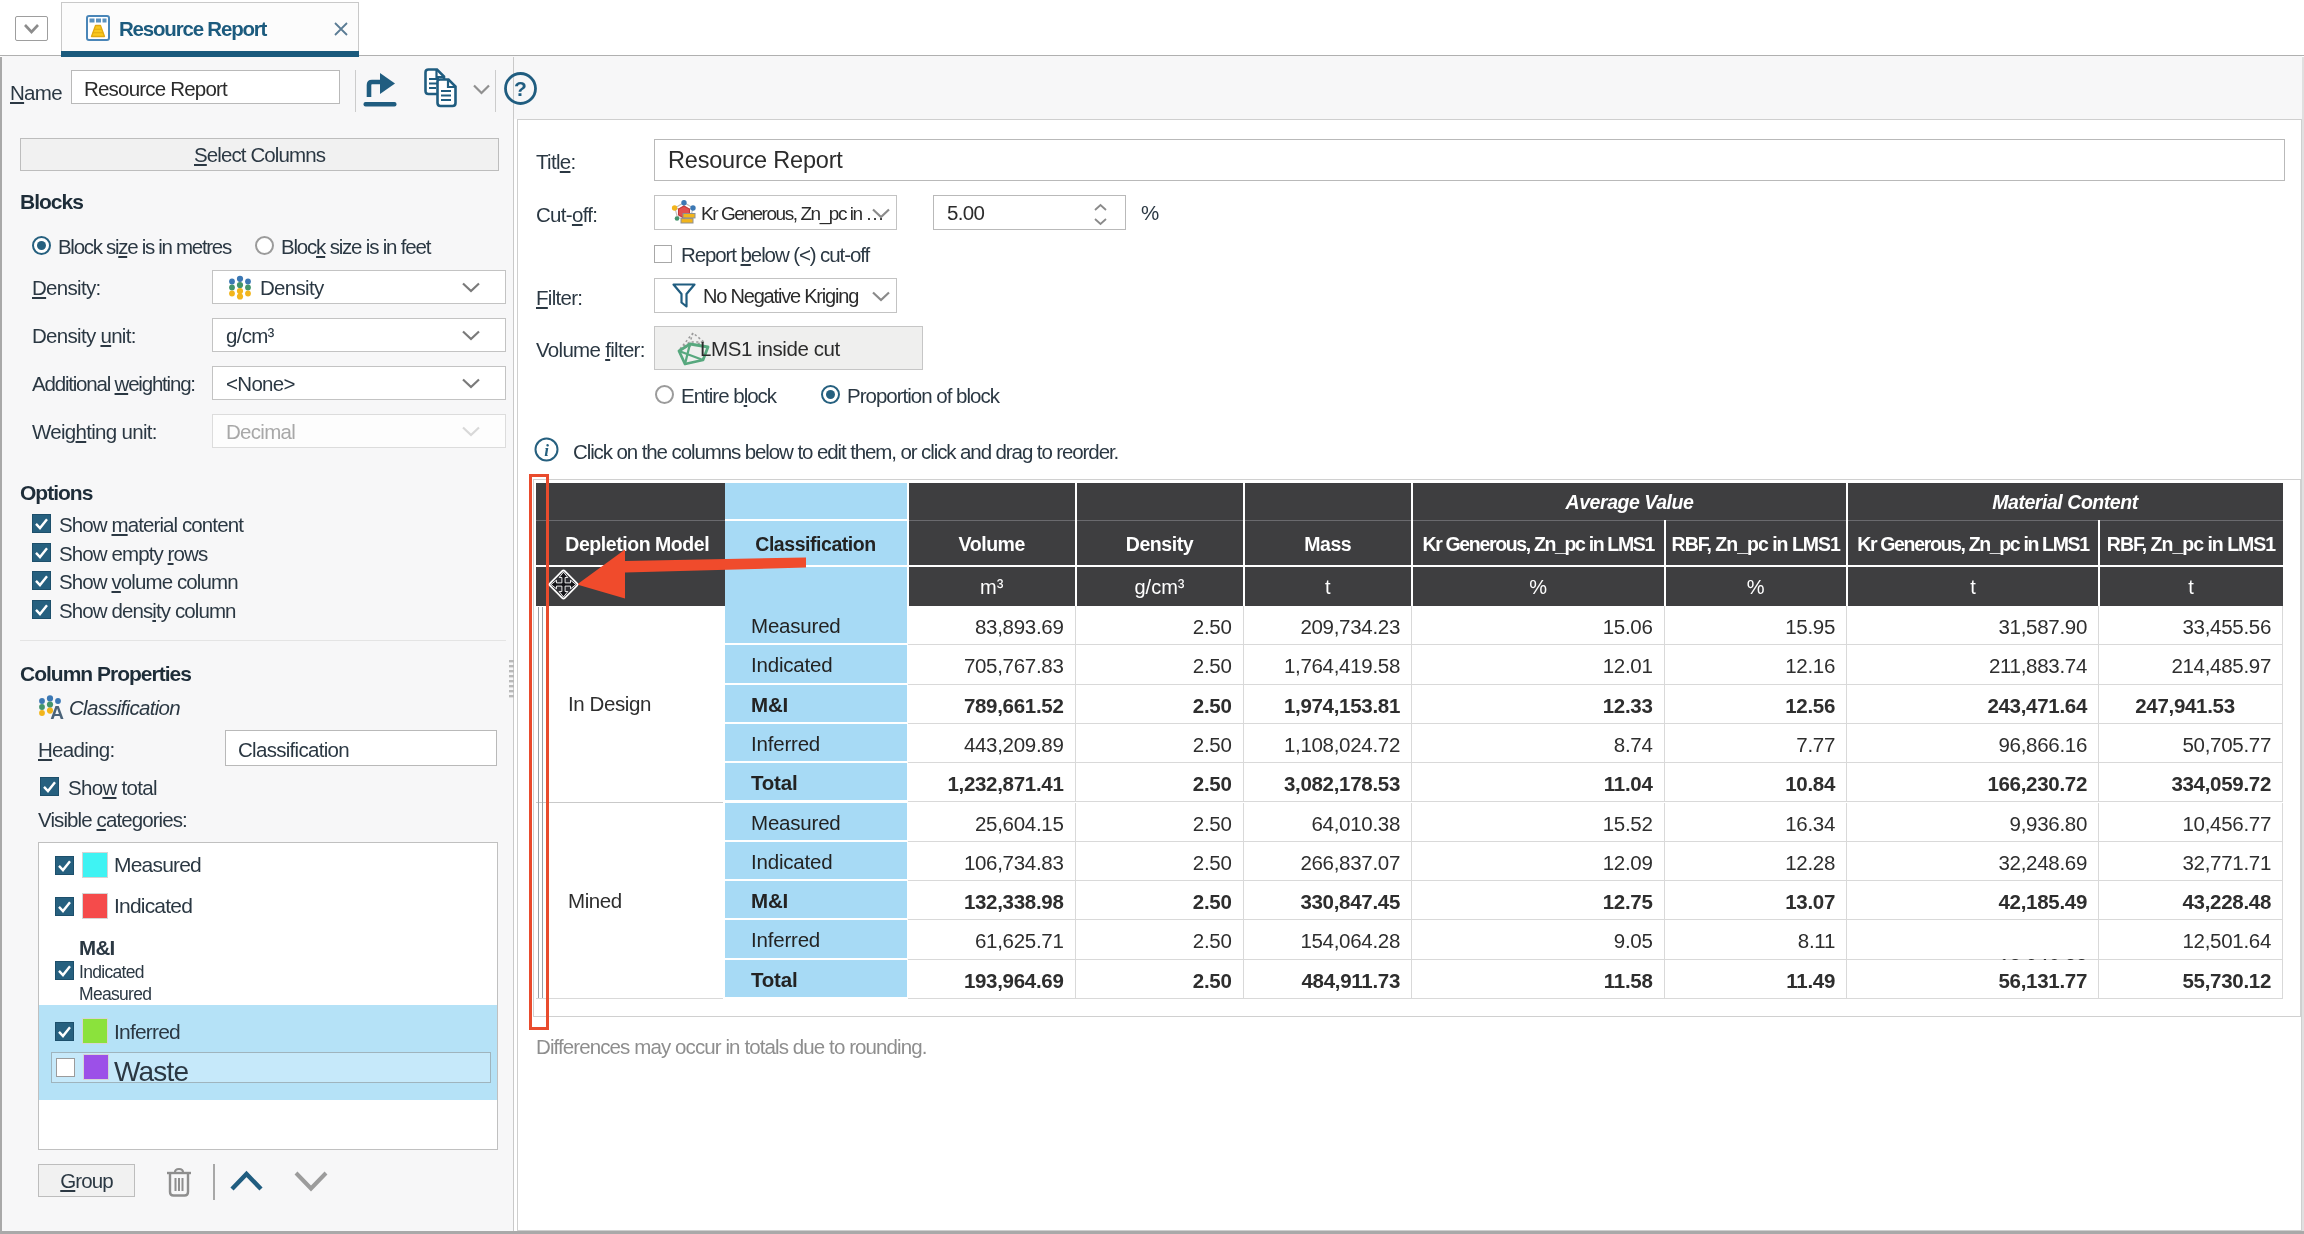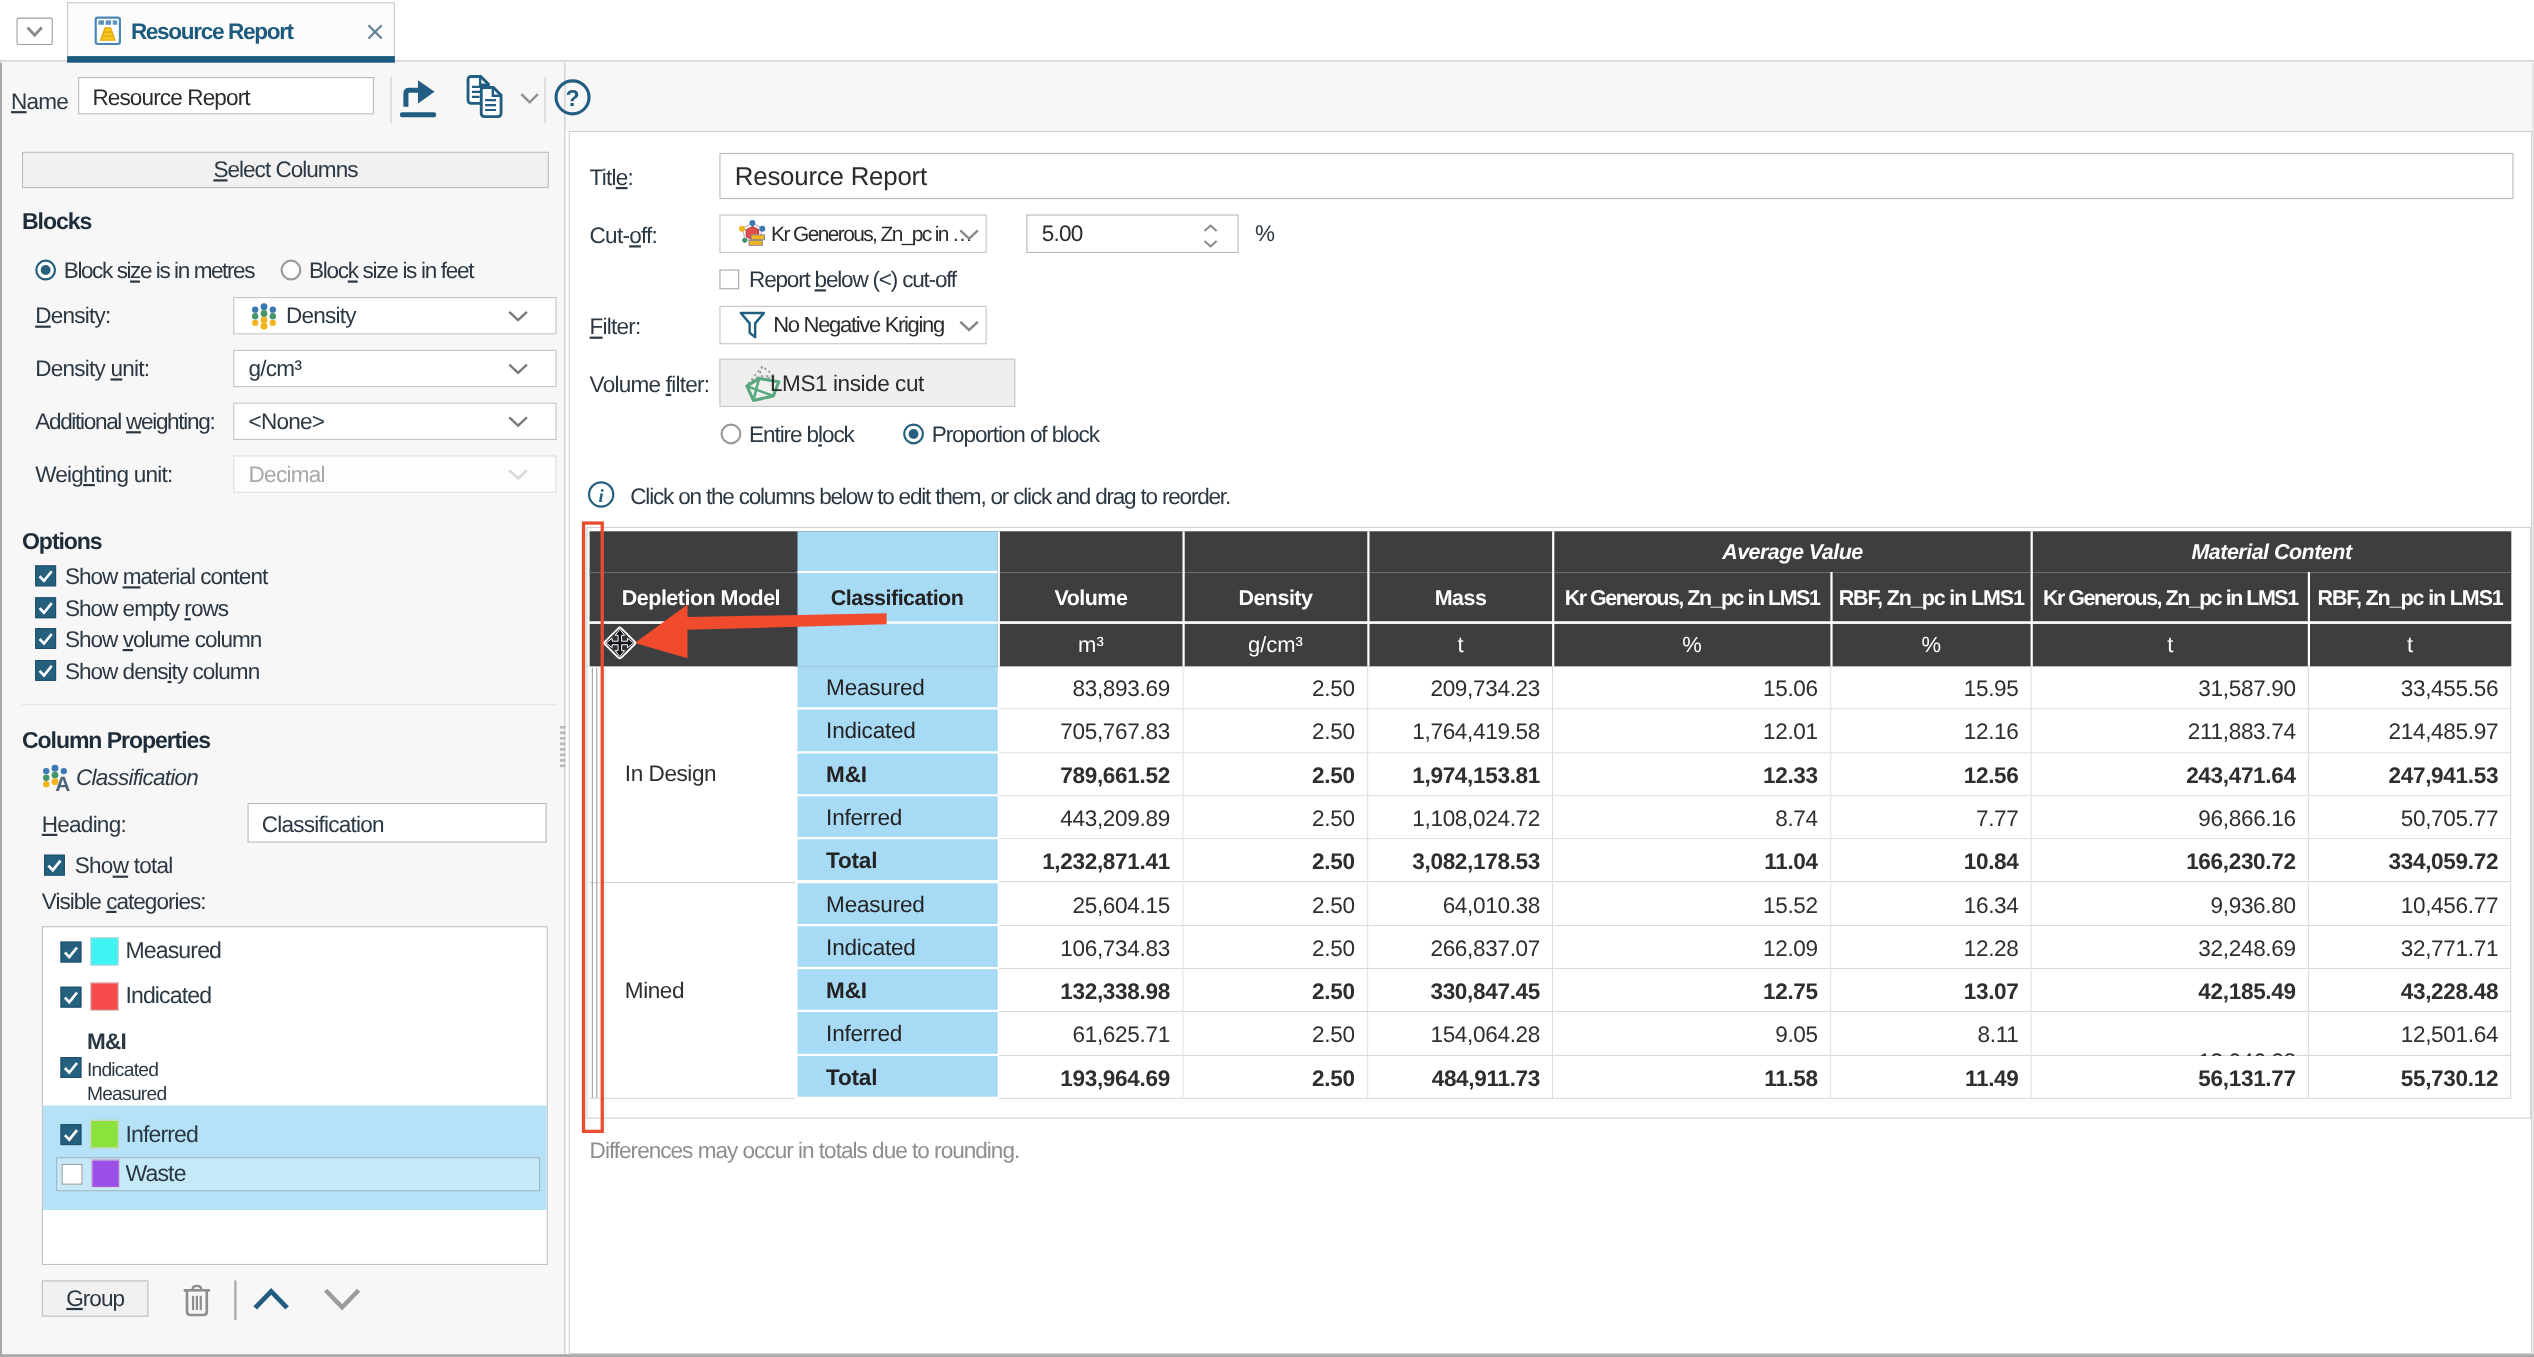--- a/index.html
+++ b/index.html
@@ -174,21 +174,21 @@
 <div class="lbl" style="left:79px;top:962px;font-size:17.5px">Indicated</div>
 <div class="lbl" style="left:79px;top:984px;font-size:17.5px">Measured</div>
 <div class="cb" style="left:55px;top:1022px;width:19px;height:19px"></div>
 <svg class="a" style="left:55px;top:1022px" width="19" height="19">
     <path d="M4 9.88 L7.9799999999999995 14.06 L15 5.32" fill="none" stroke="#fff" stroke-width="2.4"></path>
   </svg>
 <div class="a" style="left:82px;top:1018px;width:26px;height:26px;background:#8be23c;border:1px solid #d5d5d5"></div>
 <div class="lbl" style="left:114px;top:1020px;font-size:21px;letter-spacing:-0.8px">Inferred</div>
 <div class="cbu" style="left:56px;top:1058px"></div>
 <div class="a" style="left:83px;top:1054px;width:26px;height:26px;background:#9c50e8;border:1px solid #d5d5d5"></div>
-<div class="lbl" style="left:114px;top:1056px;font-size:21px;letter-spacing:-0.8px">Waste</div>
+<div class="lbl" style="left:114px;top:1056px;font-size:28px;letter-spacing:-0.8px">Waste</div>
 <div class="btn" style="left:38px;top:1164px;width:97px;height:33px;line-height:31px"><span style="text-decoration:underline">G</span>roup</div>
 <svg class="a" style="left:164px;top:1166px" width="30" height="32">
     <path d="M3 7 h24" stroke="#8e8e8e" stroke-width="2.4"></path>
     <path d="M11 6.5 Q11 3 15 3 Q19 3 19 6.5" fill="none" stroke="#8e8e8e" stroke-width="2.2"></path>
     <path d="M6 7 L6 26 Q6 29.5 9.5 29.5 L20.5 29.5 Q24 29.5 24 26 L24 7" fill="none" stroke="#8e8e8e" stroke-width="2.4"></path>
     <path d="M11.5 12 v13 M15 12 v13 M18.5 12 v13" stroke="#8e8e8e" stroke-width="2"></path>
   </svg>
 <div class="a" style="left:213px;top:1164px;width:1.5px;height:36px;background:#a8a8a8"></div>
 <svg class="a" style="left:230px;top:1171px" width="33" height="20">
     <path d="M2 18 L16.5 3 L31 18" fill="none" stroke="#205d80" stroke-width="4.4"></path>
@@ -338,21 +338,21 @@
 <div class="num" style="left:1075.5px;top:693.6px;width:156.0px;font-weight:bold;">2.50</div>
 <div class="a" style="left:1243.5px;top:684.6px;width:168.5px;height:39.3px;border-right:1px solid #d9d9d9;border-bottom:1px solid #d9d9d9;background:#fff"></div>
 <div class="num" style="left:1243.5px;top:693.6px;width:156.5px;font-weight:bold;">1,974,153.81</div>
 <div class="a" style="left:1412px;top:684.6px;width:252.5px;height:39.3px;border-right:1px solid #d9d9d9;border-bottom:1px solid #d9d9d9;background:#fff"></div>
 <div class="num" style="left:1412px;top:693.6px;width:240.5px;font-weight:bold;">12.33</div>
 <div class="a" style="left:1664.5px;top:684.6px;width:182.5px;height:39.3px;border-right:1px solid #d9d9d9;border-bottom:1px solid #d9d9d9;background:#fff"></div>
 <div class="num" style="left:1664.5px;top:693.6px;width:170.5px;font-weight:bold;">12.56</div>
 <div class="a" style="left:1847px;top:684.6px;width:252px;height:39.3px;border-right:1px solid #d9d9d9;border-bottom:1px solid #d9d9d9;background:#fff"></div>
 <div class="num" style="left:1847px;top:693.6px;width:240px;font-weight:bold;">243,471.64</div>
 <div class="a" style="left:2099px;top:684.6px;width:184px;height:39.3px;border-right:1px solid #d9d9d9;border-bottom:1px solid #d9d9d9;background:#fff"></div>
-<div class="num" style="left:2099px;top:693.6px;width:172px;font-weight:bold;">247,941.53</div>
+<div class="num" style="left:2099px;top:693.6px;width:172px;font-weight:bold;text-align:center;">247,941.53</div>
 <div class="a" style="left:724.5px;top:723.9px;width:182px;height:37.3px;background:#a7daf5"></div>
 <div class="cls" style="left:751px;top:731.9px;">Inferred</div>
 <div class="a" style="left:908px;top:723.9px;width:167.5px;height:39.3px;border-right:1px solid #d9d9d9;border-bottom:1px solid #d9d9d9;background:#fff"></div>
 <div class="num" style="left:908px;top:732.9px;width:155.5px;">443,209.89</div>
 <div class="a" style="left:1075.5px;top:723.9px;width:168.0px;height:39.3px;border-right:1px solid #d9d9d9;border-bottom:1px solid #d9d9d9;background:#fff"></div>
 <div class="num" style="left:1075.5px;top:732.9px;width:156.0px;">2.50</div>
 <div class="a" style="left:1243.5px;top:723.9px;width:168.5px;height:39.3px;border-right:1px solid #d9d9d9;border-bottom:1px solid #d9d9d9;background:#fff"></div>
 <div class="num" style="left:1243.5px;top:732.9px;width:156.5px;">1,108,024.72</div>
 <div class="a" style="left:1412px;top:723.9px;width:252.5px;height:39.3px;border-right:1px solid #d9d9d9;border-bottom:1px solid #d9d9d9;background:#fff"></div>
 <div class="num" style="left:1412px;top:732.9px;width:240.5px;">8.74</div>

